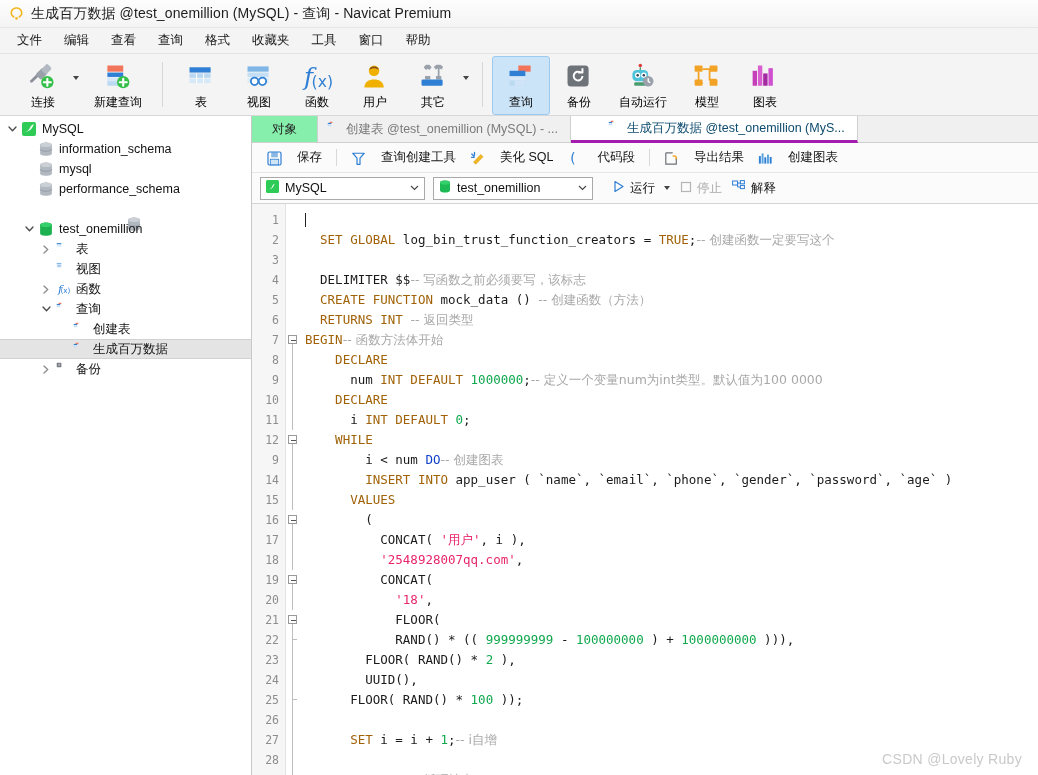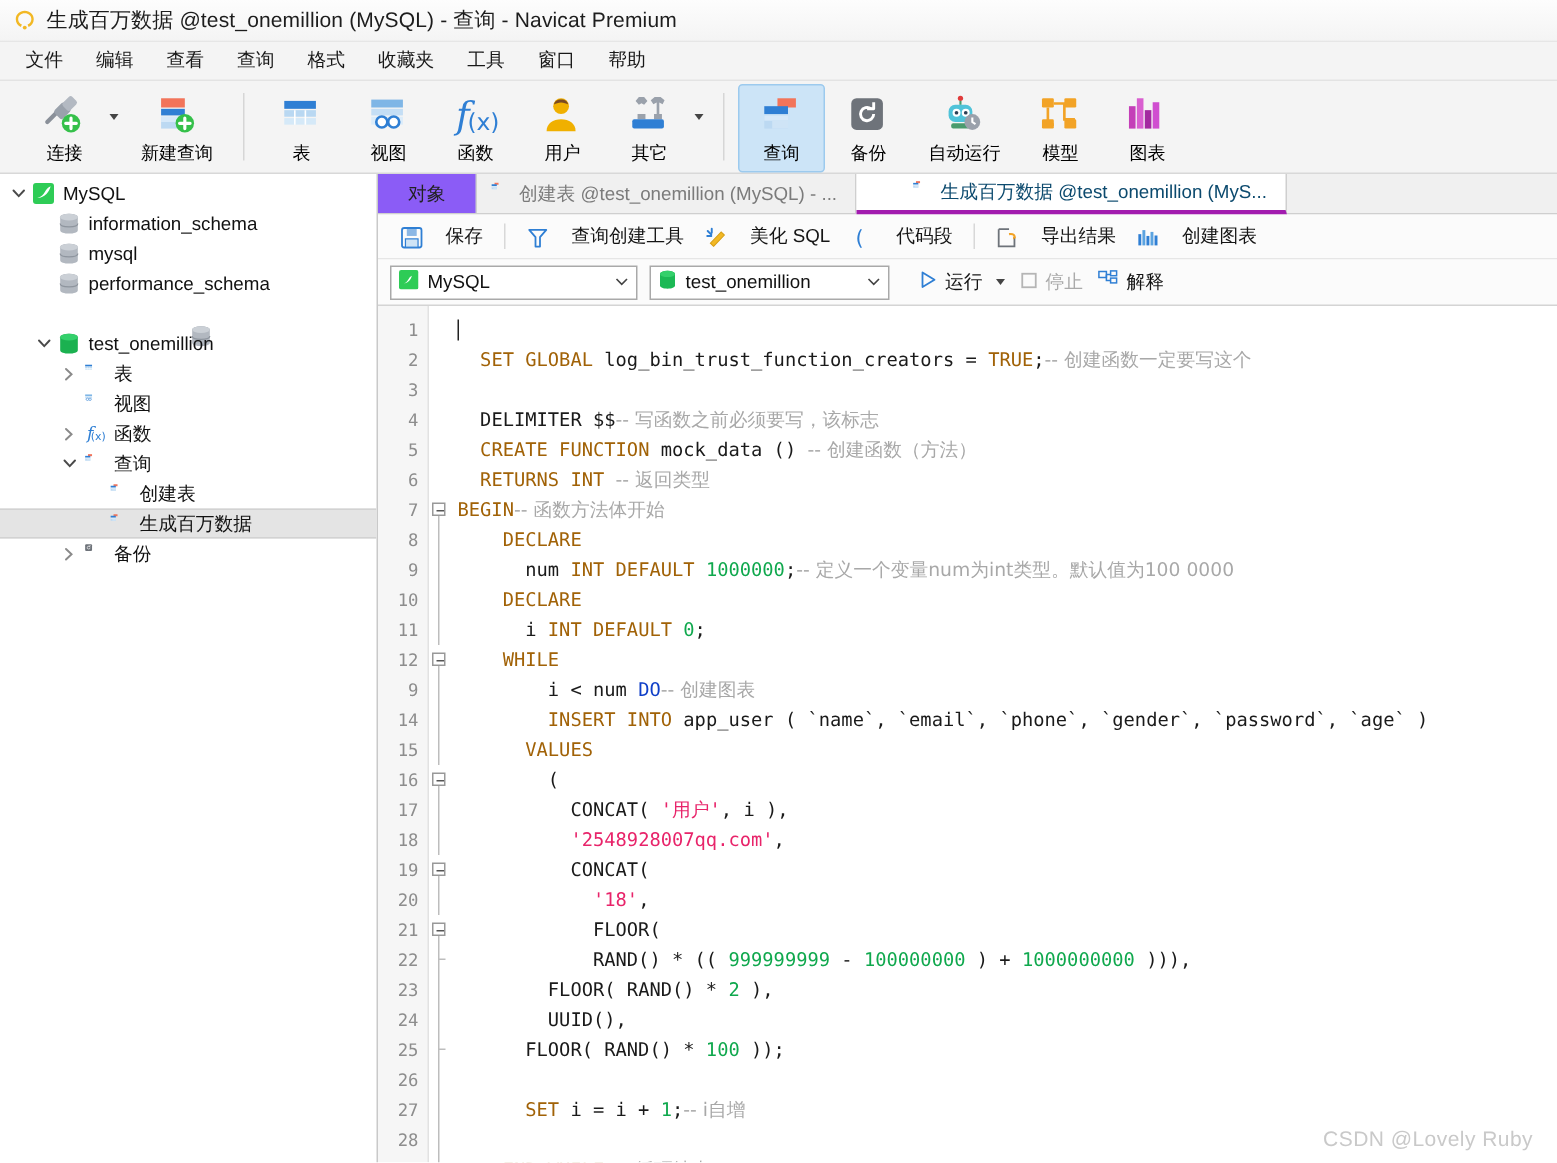--- a/index.html
+++ b/index.html
@@ -82,21 +82,21 @@
   
   .rightpane { flex: 1; display: flex; flex-direction: column; min-width: 0; background: #fff; }
 
   
   .tabstrip {
     height: 27px; flex: 0 0 27px; display: flex; align-items: stretch;
     background: #f0f0f0; border-bottom: 1px solid #cfcfcf;
   }
   .tabstrip .obj-tab {
     display: flex; align-items: center; padding: 0 20px; font-size: 12.5px; color: #222;
-    border-right: 1px solid #cfcfcf; background: #8b5cf6; cursor: default;
+    border-right: 1px solid #cfcfcf; background: #86efac; cursor: default;
   }
   .tab {
     display: flex; align-items: center; gap: 5px; padding: 0 12px 0 9px; max-width: 300px;
     font-size: 12.5px; border-right: 1px solid #cfcfcf; cursor: default;
     background: #f0f0f0; color: #7b7b7b;
   }
   .tab.active { background: #ffffff; color: #0c4a6e; border-bottom: 3px solid #a21caf; margin-bottom: -1px; padding-left: 37px; }
   .tab .tlbl { white-space: nowrap; overflow: hidden; text-overflow: ellipsis; }
   .tab-rest { flex: 1; background: #f0f0f0; }
 

